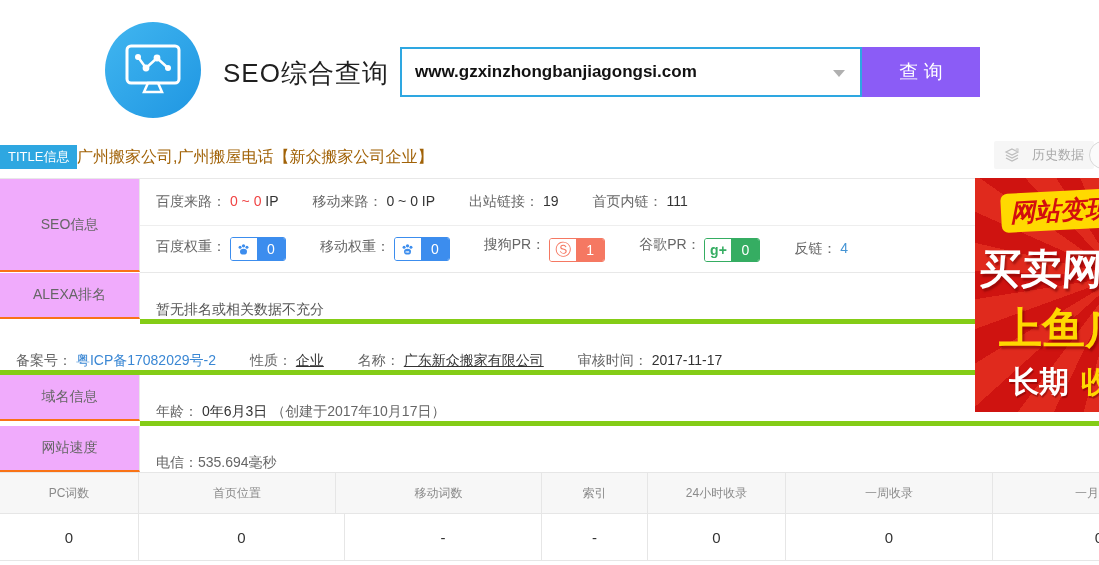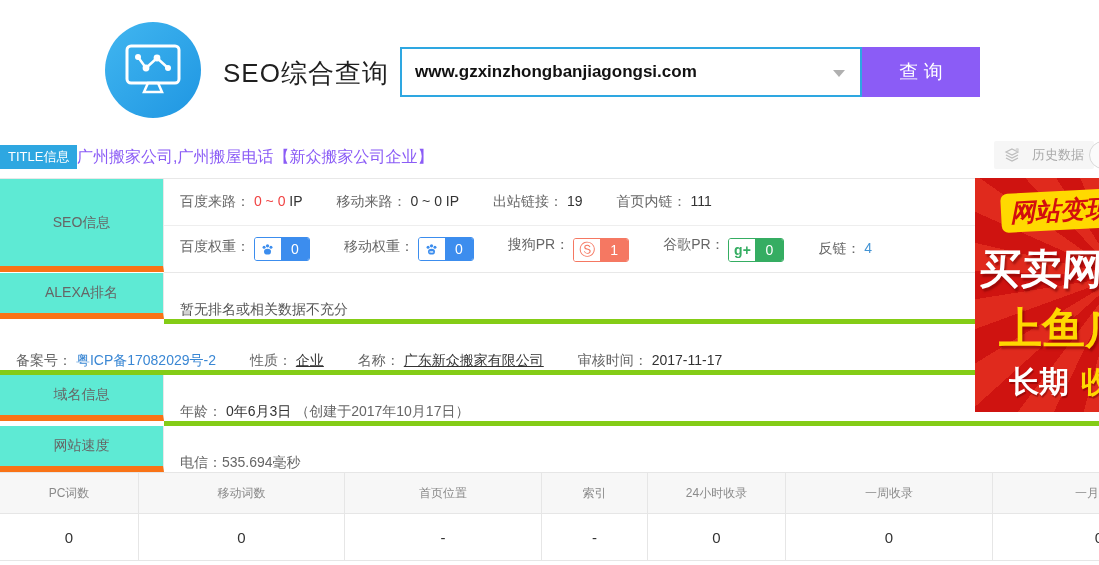--- a/index.html
+++ b/index.html
@@ -18,31 +18,31 @@
               font-family:"Liberation Sans","DejaVu Sans",sans-serif;}
   .dd-arrow{position:absolute;right:15px;top:21px;width:0;height:0;border-left:6px solid transparent;
               border-right:6px solid transparent;border-top:7px solid #b0b0b0;cursor:pointer;}
   .query-btn{position:absolute;left:862px;top:47px;width:118px;height:50px;background:#8b5cf6;border:none;
               color:#fff;font-size:19px;display:flex;align-items:center;justify-content:center;cursor:pointer;
               font-family:"Liberation Sans","DejaVu Sans",sans-serif;}
 
   
   .title-badge{position:absolute;left:0;top:145px;height:24px;line-height:24px;padding:0 8px;
               background:#2ea7e1;color:#fff;font-size:13px;}
-  .site-title{position:absolute;left:77px;top:147px;font-size:16px;color:#8b5cf6;}
+  .site-title{position:absolute;left:77px;top:147px;font-size:16px;color:#a16207;}
   .history-btn{position:absolute;left:994px;top:141px;height:28px;padding:0 10px;background:#f6f6f6;
               border-radius:2px;display:flex;align-items:center;gap:12px;color:#a9a9a9;font-size:13px;cursor:pointer;}
   .partial-btn{position:absolute;left:1089px;top:141px;width:28px;height:28px;border-radius:50%;
               border:1px solid #d8d8d8;background:#fbfbfb;box-sizing:border-box;cursor:pointer;}
 
   
   .main-table{position:absolute;left:0;top:178px;width:1099px;border-top:1px solid #e8e8e8;font-size:14px;}
   .m-row{display:flex;}
-  .m-label{width:164px;box-sizing:border-box;background:#5eead4;border-right:1px solid #e8e8e8;
-           border-bottom:6px solid #f97316;display:flex;align-items:center;justify-content:center;
+  .m-label{width:140px;box-sizing:border-box;background:#f0abfc;border-right:1px solid #e8e8e8;
+           border-bottom:2px solid #f97316;display:flex;align-items:center;justify-content:center;
            color:#666;font-size:14px;}
   .m-content{flex:1;border-bottom:5px solid #84cc16;display:flex;align-items:flex-end;padding-left:16px;color:#333;}
   .h46{height:46px;}
   .seo-content{flex:1;display:flex;flex-direction:column;border-bottom:1px solid #e8e8e8;}
   .sub-row{height:46px;display:flex;align-items:center;padding-left:16px;}
   .sub-row.first{border-bottom:1px solid #eee;height:46px;}
   .kv{margin-right:34px;white-space:nowrap;}
   .kv .lab{color:#666;}
   .kv .val{color:#333;}
   .kv .val.red{color:#f04343;}
@@ -252,22 +252,22 @@
   <div class="ad">
     <div class="ad-badge">网站变现</div>
     <div class="ad-l2">买卖网站</div>
     <div class="ad-l3">上鱼爪</div>
     <div class="ad-l4"><span>长期</span><span class="yel">收购</span></div>
   </div>
 
   <div class="b-table">
     <div class="b-row b-head">
       <div class="b-cell c1">PC词数</div>
+      <div class="b-cell c3">首页位置</div>
       <div class="b-cell c2">移动词数</div>
-      <div class="b-cell c3">首页位置</div>
       <div class="b-cell c4">索引</div>
       <div class="b-cell c5">24小时收录</div>
       <div class="b-cell c6">一周收录</div>
       <div class="b-cell c7">一月收录</div>
     </div>
     <div class="b-row b-vals">
       <div class="b-cell c1">0</div>
       <div class="b-cell c2">0</div>
       <div class="b-cell c3">-</div>
       <div class="b-cell c4">-</div>

